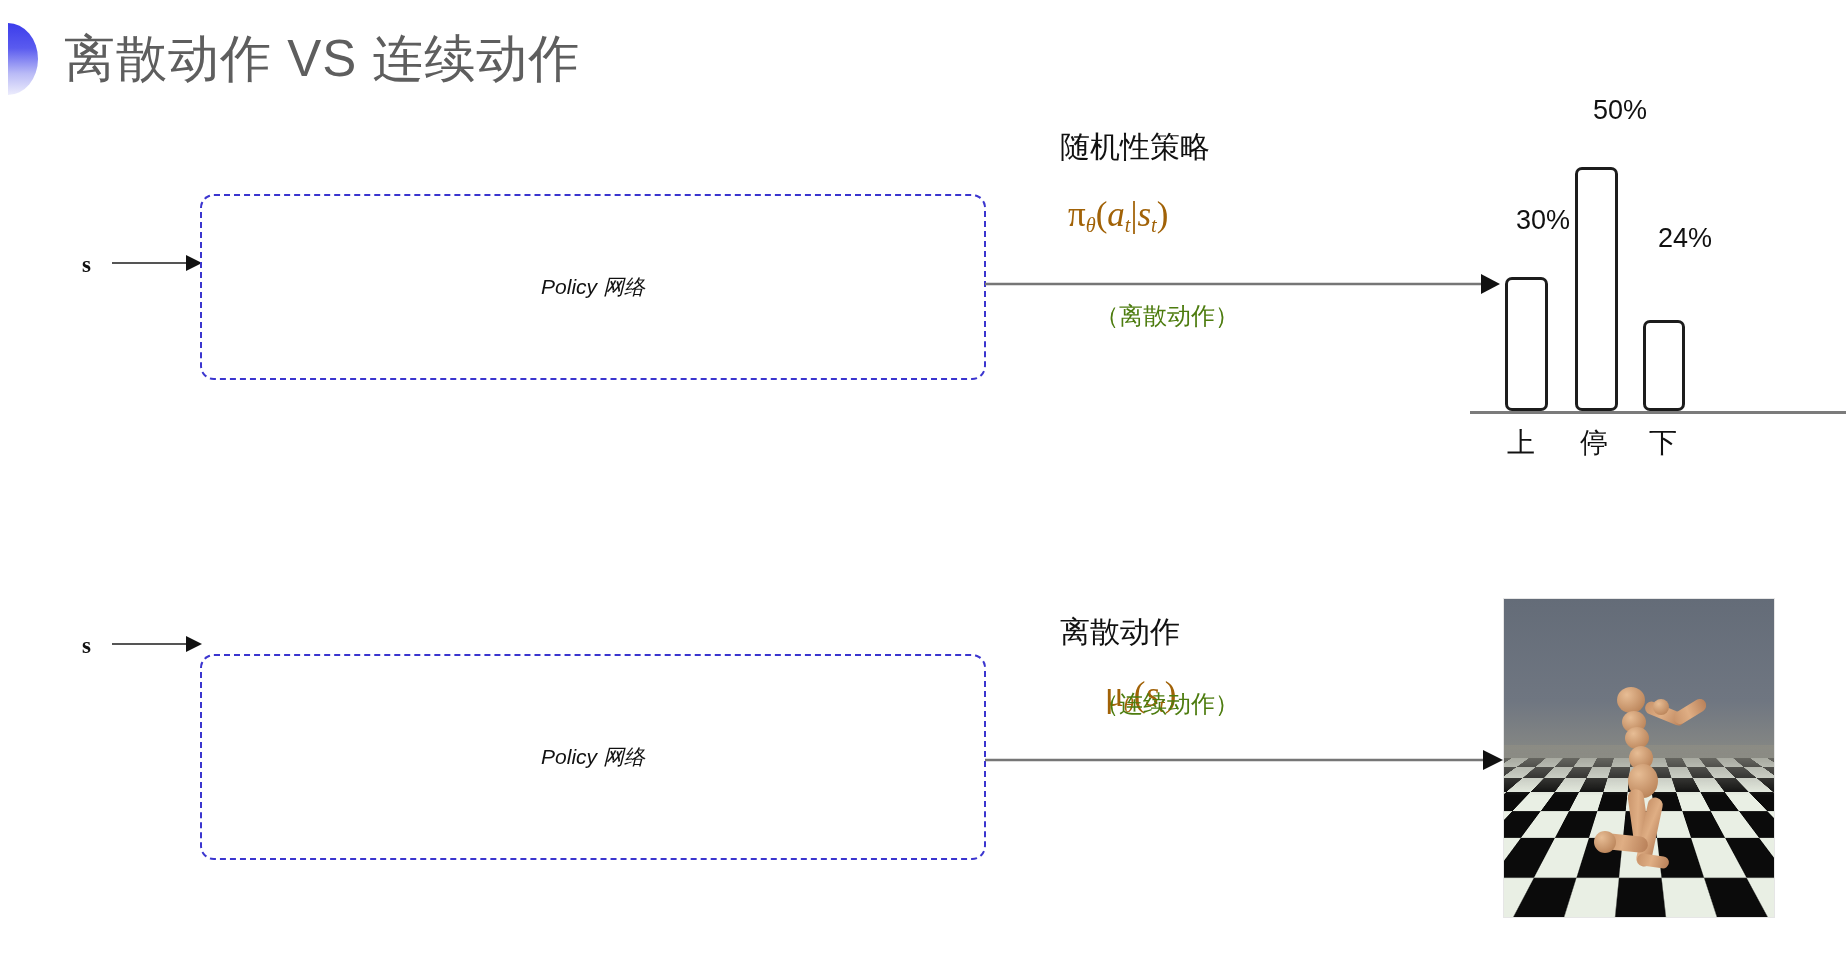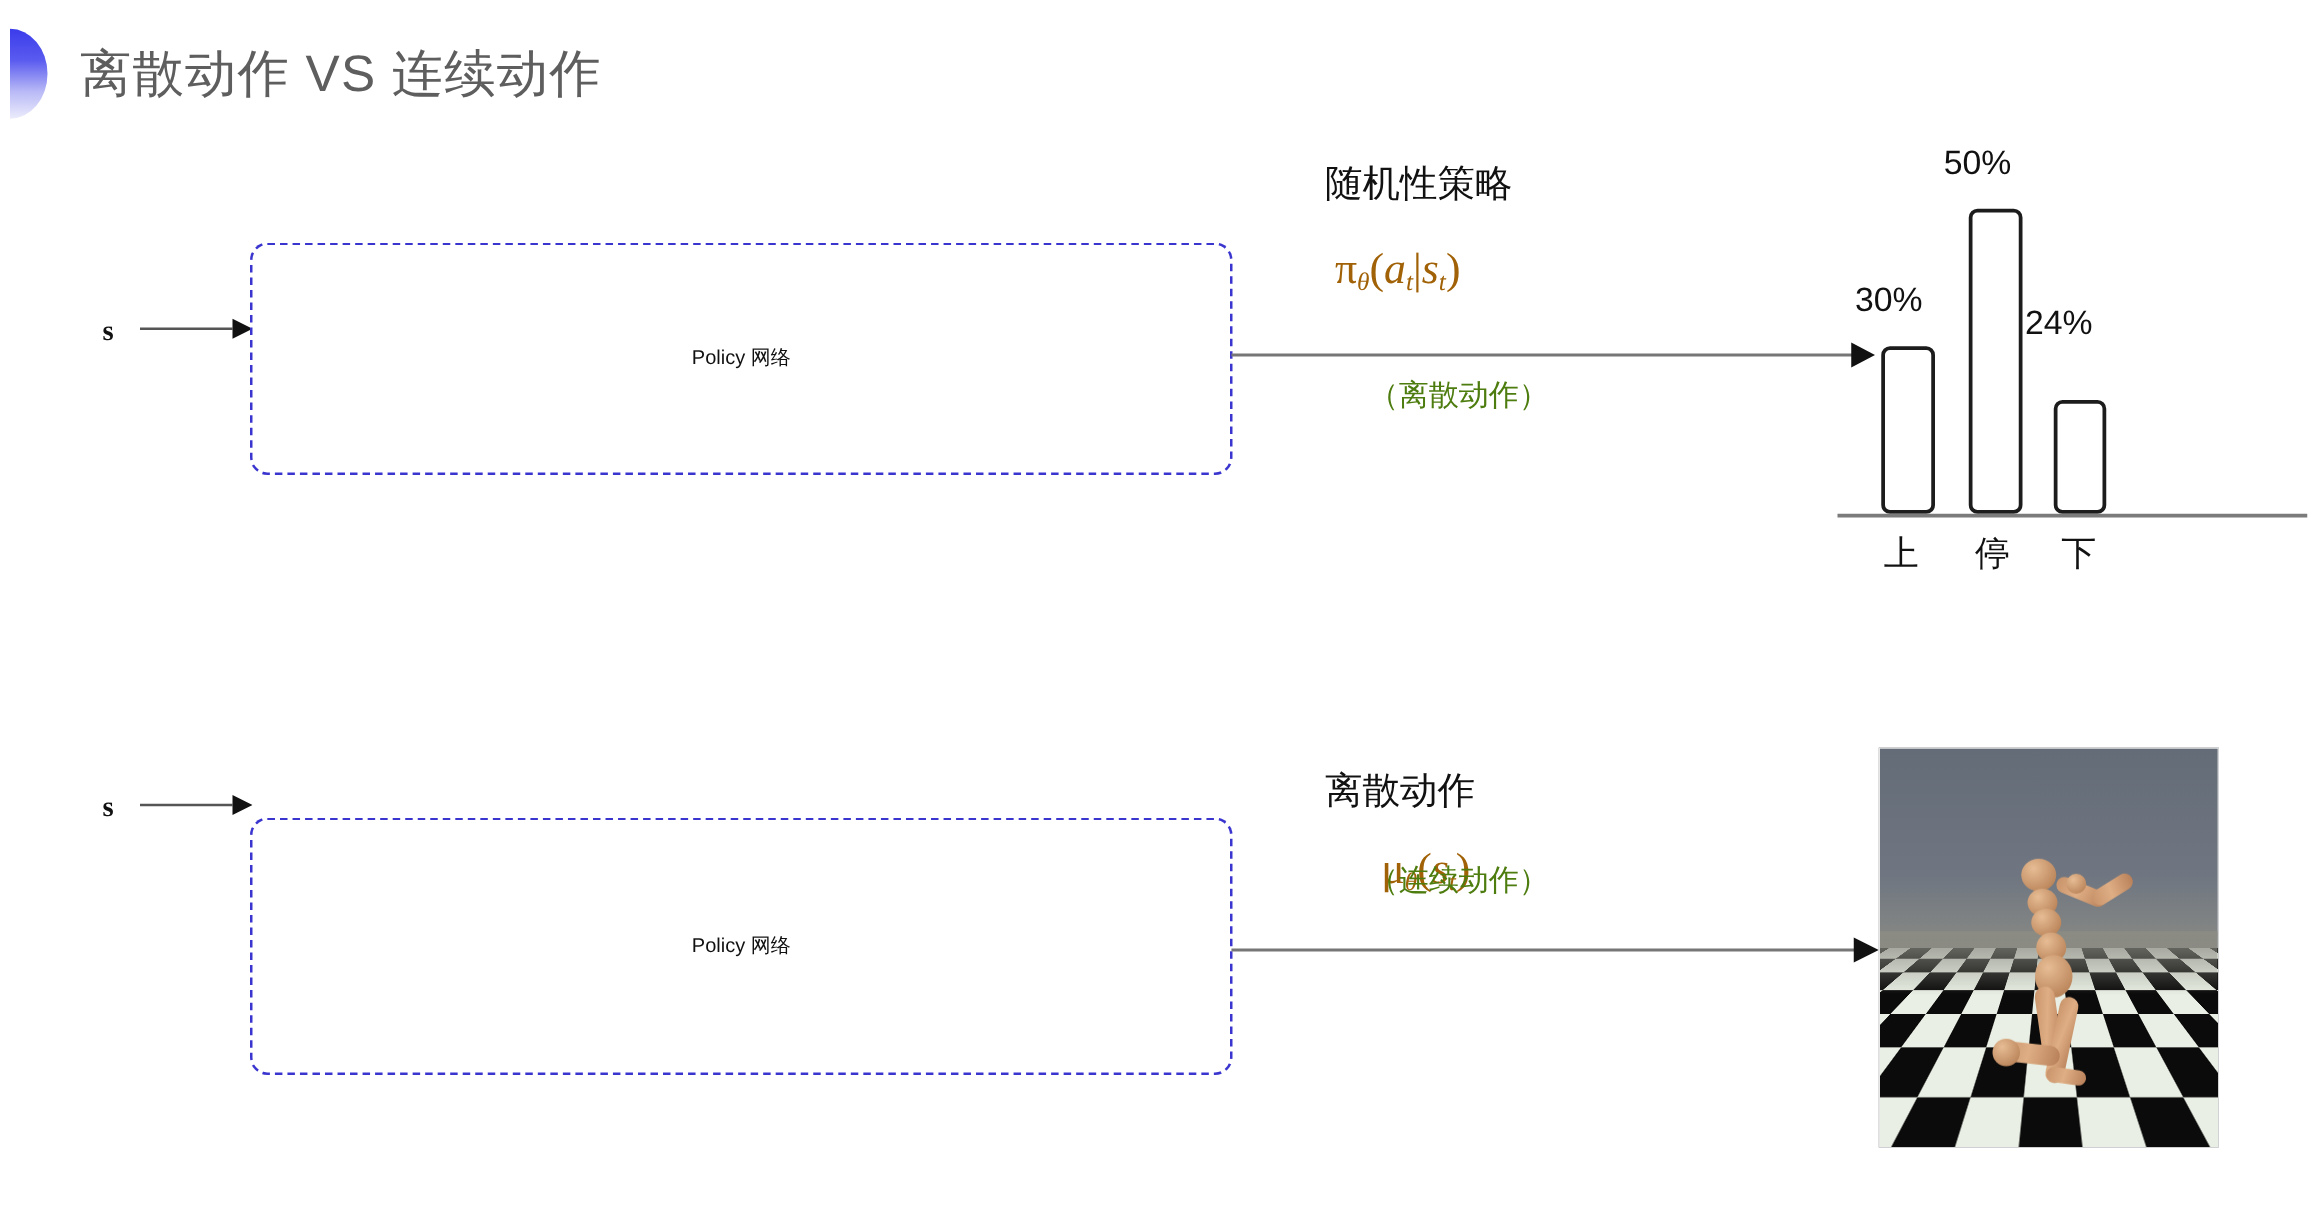--- a/index.html
+++ b/index.html
@@ -24,21 +24,21 @@
     width: 30px;
     height: 72px;
     border-top-right-radius: 30px 36px;
     border-bottom-right-radius: 30px 36px;
     background: linear-gradient(to bottom, #3b3ceb 0%, #5a5bef 35%, #b9baf6 70%, #ececfc 100%);
   }
   #page-title {
     position: absolute;
     left: 64px;
     top: 27px;
-    font-size: 41px;
+    font-size: 51px;
     line-height: 64px;
     font-weight: 400;
     color: #5e5e5e;
     letter-spacing: 1px;
     white-space: nowrap;
   }
 
   
   .row { position: absolute; left: 0; top: 0; width: 1846px; }
 
@@ -59,23 +59,24 @@
     border-radius: 14px;
     box-sizing: border-box;
     background: #ffffff;
   }
   .policy-box-label {
     position: absolute;
     left: 0; right: 0;
     top: 50%;
     transform: translateY(-50%);
     text-align: center;
-    font-size: 16px;
+    font-size: 21px;
     color: #111;
     font-weight: 400;
+    font-style: italic;
   }
 
   
   .long-arrow { position: absolute; }
 
   
   .policy-kind {
     position: absolute;
     font-size: 30px;
     color: #111;
@@ -114,23 +115,22 @@
     position: absolute;
     background: #ffffff;
     border: 3px solid #1c1c1c;
     border-radius: 7px;
     box-sizing: border-box;
   }
   .bar-value {
     position: absolute;
     font-size: 27px;
     color: #111;
-    text-align: left;
-    white-space: nowrap;
-    margin-top: 20px;
+    text-align: right;
+    white-space: nowrap;
   }
   #bar-baseline {
     position: absolute;
     left: 1470px;
     top: 411px;
     width: 376px;
     height: 2.5px;
     background: #7b7b7b;
   }
   .bar-cat {

